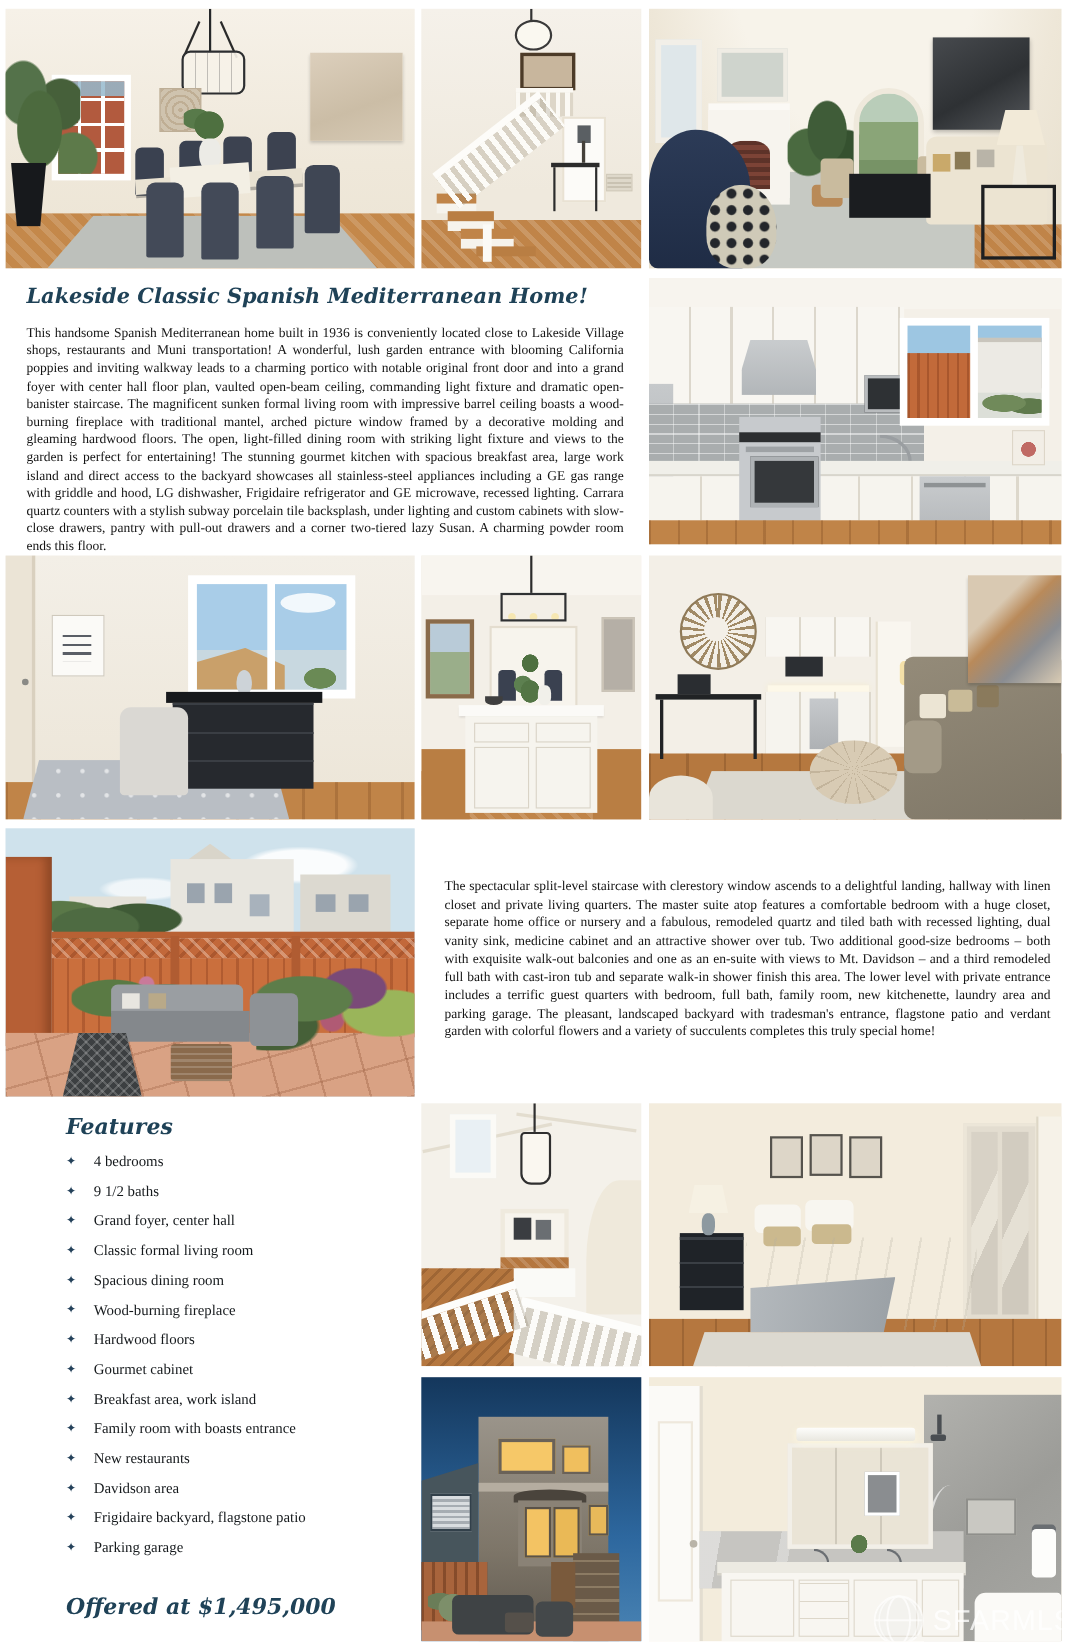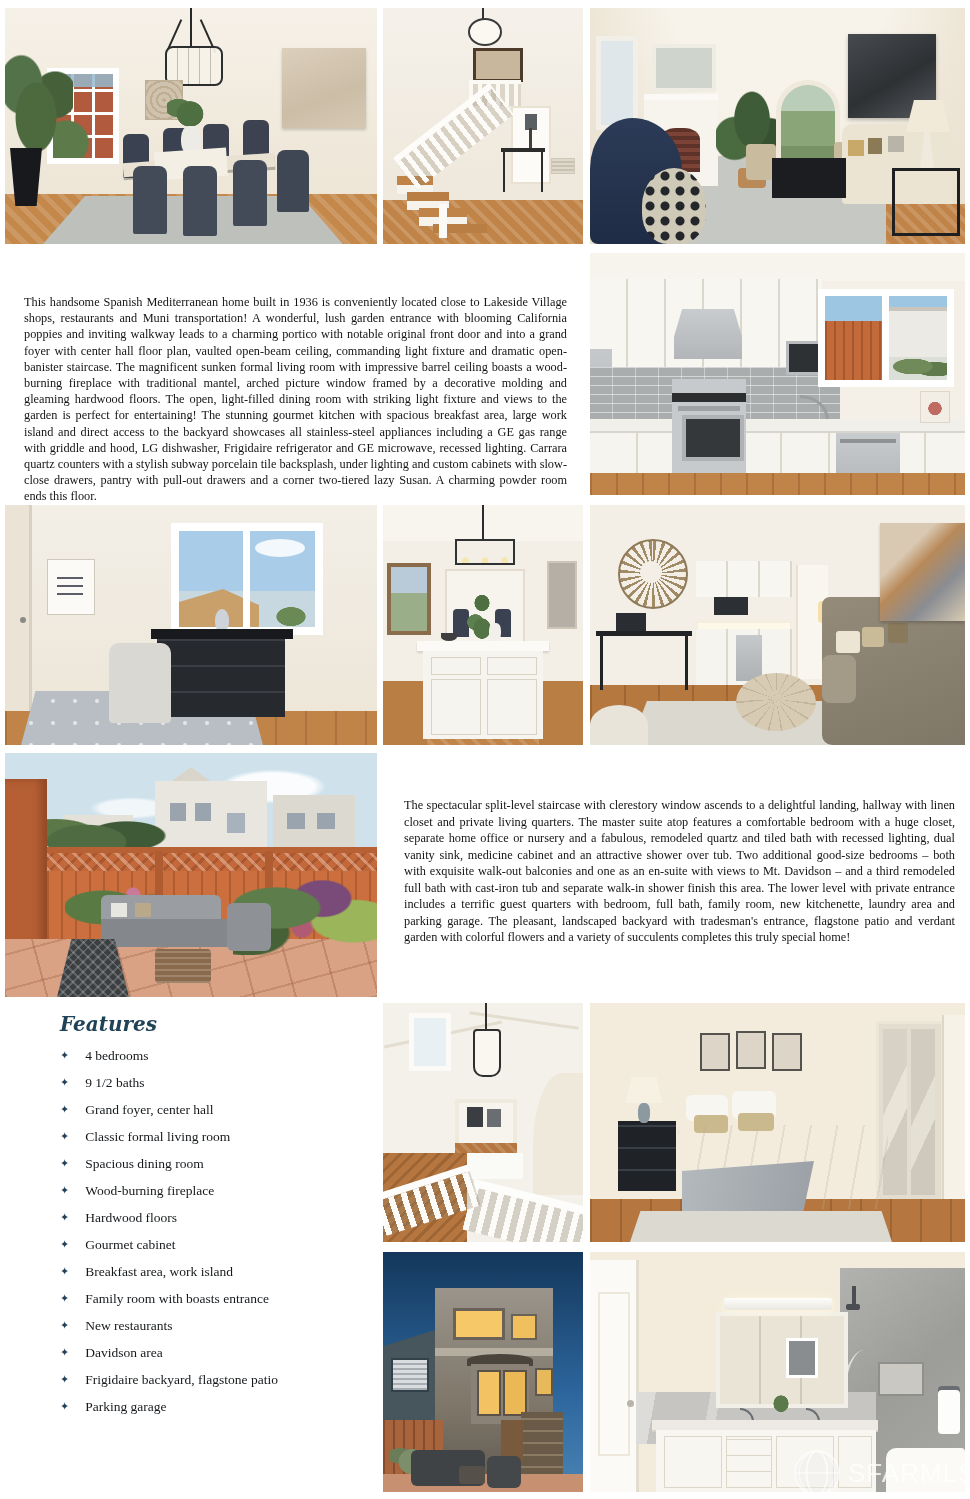--- a/index.html
+++ b/index.html
@@ -86,20 +86,21 @@
     <div class="s" style="left:278px;top:130px;width:14px;height:16px;background:#8a7a55;"></div>
     <div class="s" style="left:298px;top:128px;width:16px;height:16px;background:#b9b4a8;"></div>
     <div class="s" style="left:316px;top:92px;width:44px;height:32px;background:#f2ead8;clip-path:polygon(18% 0,82% 0,100% 100%,0 100%);"></div>
     <div class="s" style="left:330px;top:124px;width:14px;height:38px;background:#efeadd;clip-path:polygon(30% 0,70% 0,100% 100%,0 100%);"></div>
     <div class="s" style="left:302px;top:160px;width:62px;height:62px;border:3px solid #1d1f21;"></div>
     <div class="s" style="left:182px;top:150px;width:74px;height:40px;background:#1b1d20;"></div>
     <div class="s" style="left:0;top:110px;width:92px;height:126px;background:linear-gradient(#2c3b57,#1f2c45);border-radius:46% 54% 8px 8px/40% 42% 8px 8px;"></div>
     <div class="s" style="left:52px;top:160px;width:64px;height:76px;background:#cfcab8;border-radius:50% 50% 40% 40%;background-image:radial-gradient(circle at 8px 8px,#23262b 0 4px,transparent 5px);background-size:15px 15px;"></div>
   </div>
 
+  <div class="script-head" style="left:24px;top:258px;width:560px;font-size:19px;">Lakeside Classic Spanish Mediterranean Home!</div>
 
   <div class="para" style="left:24px;top:294px;width:543px;">This handsome Spanish Mediterranean home built in 1936 is conveniently located close to Lakeside Village shops, restaurants and Muni transportation!  A wonderful, lush garden entrance with blooming California poppies and inviting walkway leads to a charming portico with notable original front door and into a grand foyer with center hall floor plan, vaulted open-beam ceiling, commanding light fixture and dramatic open-banister staircase.  The magnificent sunken formal living room with impressive barrel ceiling boasts a wood-burning fireplace with traditional mantel, arched picture window framed by a decorative molding and gleaming hardwood floors.  The open, light-filled dining room with striking light fixture and views to the garden is perfect for entertaining!  The stunning gourmet kitchen with spacious breakfast area, large work island and direct access to the backyard showcases all stainless-steel appliances including a GE gas range with griddle and hood, LG dishwasher, Frigidaire refrigerator and GE microwave, recessed lighting.  Carrara quartz counters with a stylish subway porcelain tile backsplash, under lighting and custom cabinets with slow-close drawers, pantry with pull-out drawers and a corner two-tiered lazy Susan.  A charming powder room ends this floor.</div>
 
   <div class="photo" style="left:590px;top:253px;width:375px;height:242px;background:#f4f0e8;" title="Gourmet kitchen with stainless-steel appliances">
     <div class="s" style="left:0;top:0;width:375px;height:28px;background:#f7f4ee;"></div>
     <div class="s" style="left:0;top:26px;width:232px;height:88px;background:#f8f6f1;background-image:repeating-linear-gradient(90deg,transparent 0 36px,#dcd7cc 36px 38px);border-bottom:1px solid #e2ddd2;"></div>
     <div class="s" style="left:0;top:96px;width:22px;height:122px;background:linear-gradient(#c6c9cb,#aeb2b5);"></div>
     <div class="s" style="left:0;top:114px;width:250px;height:54px;background:#a9adae;background-image:repeating-linear-gradient(0deg,transparent 0 8px,rgba(255,255,255,.5) 8px 9px),repeating-linear-gradient(90deg,transparent 0 22px,rgba(255,255,255,.4) 22px 23px);"></div>
     <div class="s" style="left:84px;top:56px;width:68px;height:50px;background:linear-gradient(#c9ccce,#b2b6b9);clip-path:polygon(12% 0,88% 0,100% 55%,100% 100%,0 100%,0 55%);"></div>
     <div class="s" style="left:196px;top:88px;width:42px;height:28px;background:#2e3134;border:3px solid #b9bcbe;"></div>
@@ -375,14 +376,15 @@
       <svg width="46" height="46" viewBox="0 0 40 40" style="opacity:.75;flex:0 0 auto;">
         <circle cx="20" cy="20" r="19" fill="rgba(235,235,232,.45)" stroke="rgba(255,255,255,.85)" stroke-width="1.5"></circle>
         <ellipse cx="20" cy="20" rx="9" ry="19" fill="none" stroke="rgba(255,255,255,.85)" stroke-width="1.5"></ellipse>
         <ellipse cx="20" cy="20" rx="15.5" ry="19" fill="none" stroke="rgba(255,255,255,.7)" stroke-width="1.2"></ellipse>
         <path d="M1 20h38" stroke="rgba(255,255,255,.85)" stroke-width="1.5" fill="none"></path>
       </svg>
       <span class="wm-text">SFARMLS</span>
     </div>
   </div>
 
+  <div class="script-head" style="left:60px;top:1448px;font-size:20px;">Offered at $1,495,000</div>
 
 </div>
 
 </body></html>

